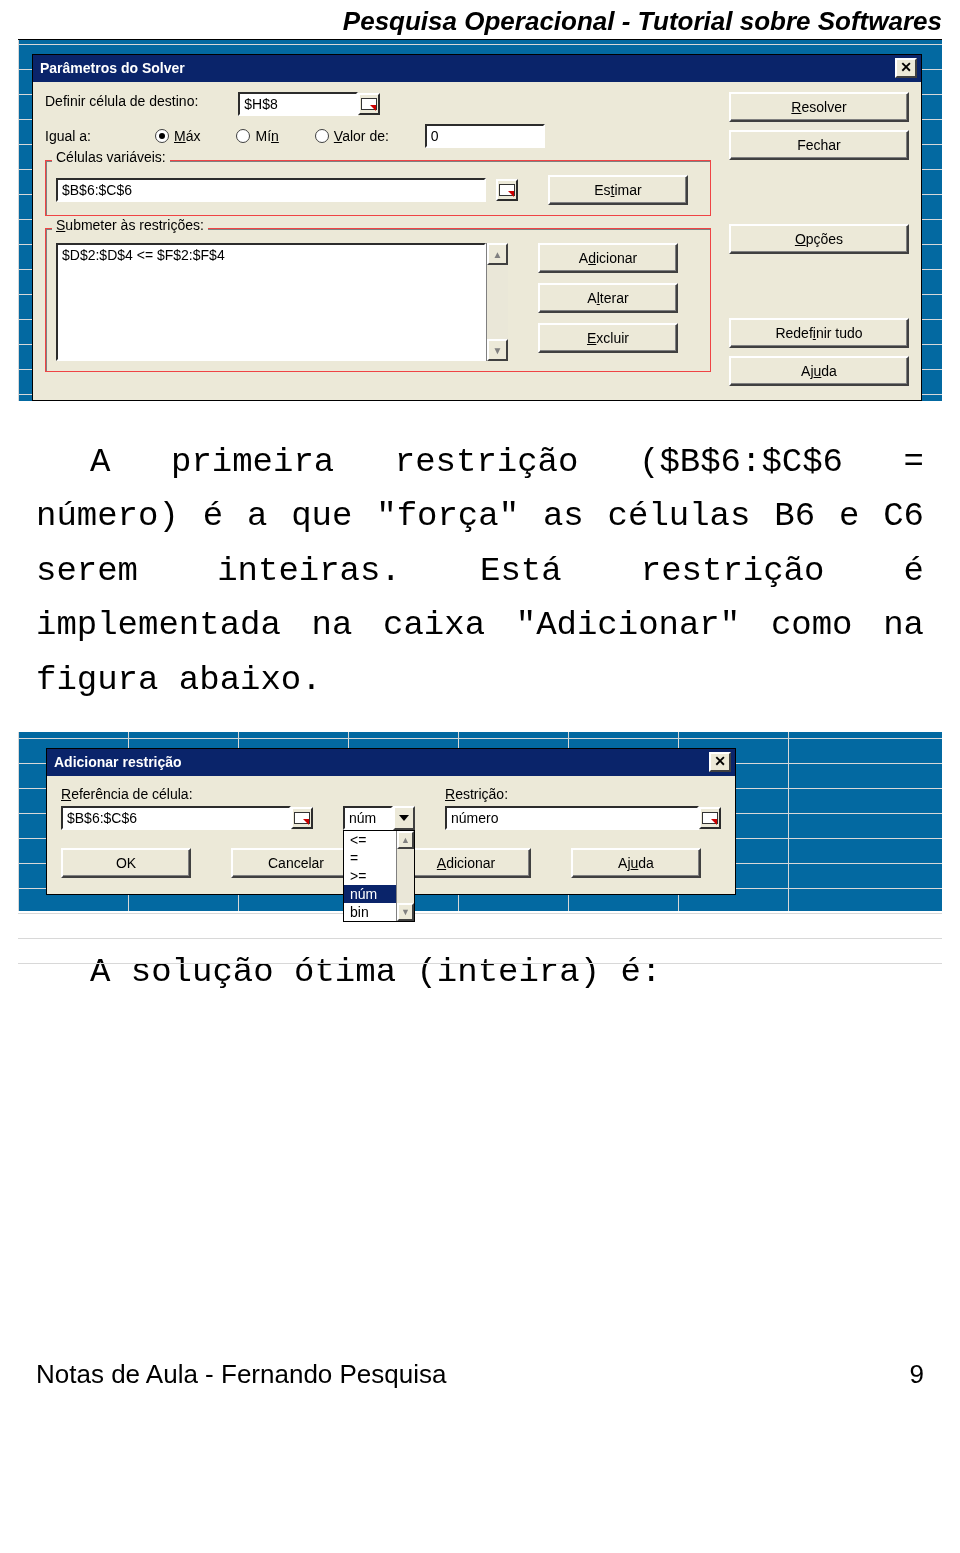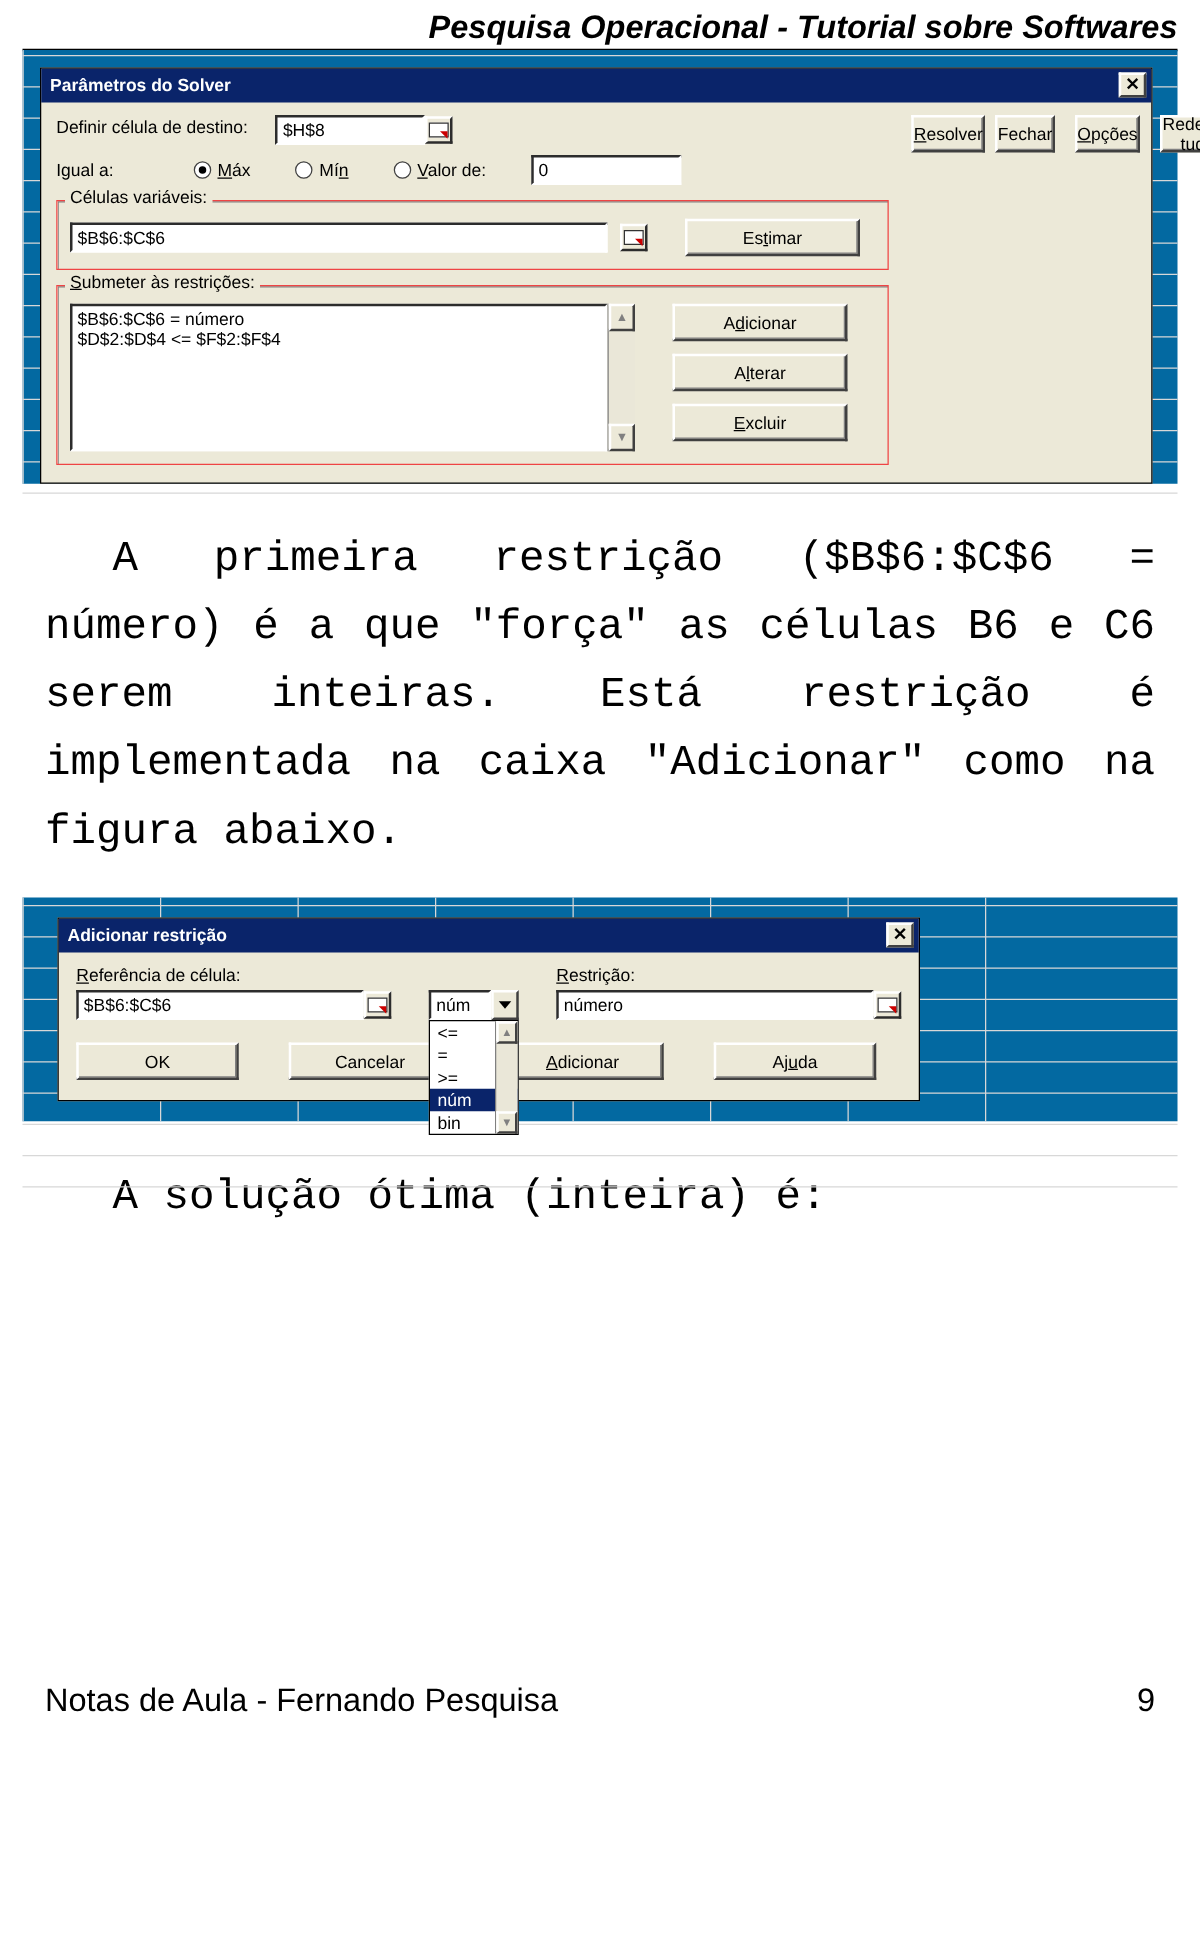--- a/index.html
+++ b/index.html
@@ -71,21 +71,21 @@
     line-height: 14px;
     text-align: center;
     color:#000;
   }
   .dlg-body {
     padding: 10px 12px 14px;
     display: flex;
     gap: 18px;
   }
   .left-col { flex: 1; }
-  .right-col { width: 180px; display:flex; flex-direction:row; gap:8px; }
+  .right-col { width: 180px; display:flex; flex-direction:column; gap:8px; }
   .right-col .spacer { height: 48px; }
   label.fld { display: block; margin-bottom: 6px; }
   .row { display:flex; align-items:center; gap:10px; }
   .input {
     background:#fff;
     border:2px inset #fff;
     border-top-color:#808080; border-left-color:#808080;
     padding:2px 4px;
     height: 24px;
     font-family: Tahoma, sans-serif;
@@ -237,21 +237,21 @@
       <div class="vline" style="left:0px"></div>
     </div>
 
     <div class="dlg">
       <div class="titlebar">
         <span>Parâmetros do Solver</span>
         <div class="closebtn">✕</div>
       </div>
       <div class="dlg-body">
         <div class="left-col">
-          <div class="row" style="gap:22px;">
+          <div class="row" style="gap:40px;">
             <label class="fld">
               <span>Definir célula de destino:</span>
             </label>
             <div class="row" style="gap:0">
               <div class="input" style="width:120px">$H$8</div>
               <div class="picker"></div>
             </div>
           </div>
 
           <div class="row" style="margin-top:8px;">
@@ -280,21 +280,20 @@
                   <span>Es<span class="u">t</span>imar</span>
                 </div>
             </div>
           </div>
 
           <div class="group">
             <span class="legend"><span class="u">S</span>ubmeter às restrições:</span>
             <div class="row" style="align-items:flex-start">
               <div style="display:flex">
                 <div class="listbox">
-                  <div>$B$6:$C$6 = número</div>
                   <div>$D$2:$D$4 &lt;= $F$2:$F$4</div>
                 </div>
                 <div class="scroll">
                   <div class="sbtn">▲</div>
                   <div class="sbtn">▼</div>
                 </div>
               </div>
               <div class="mid-btns">
                 <div class="btn">
                     <span>A<span class="u">d</span>icionar</span>

